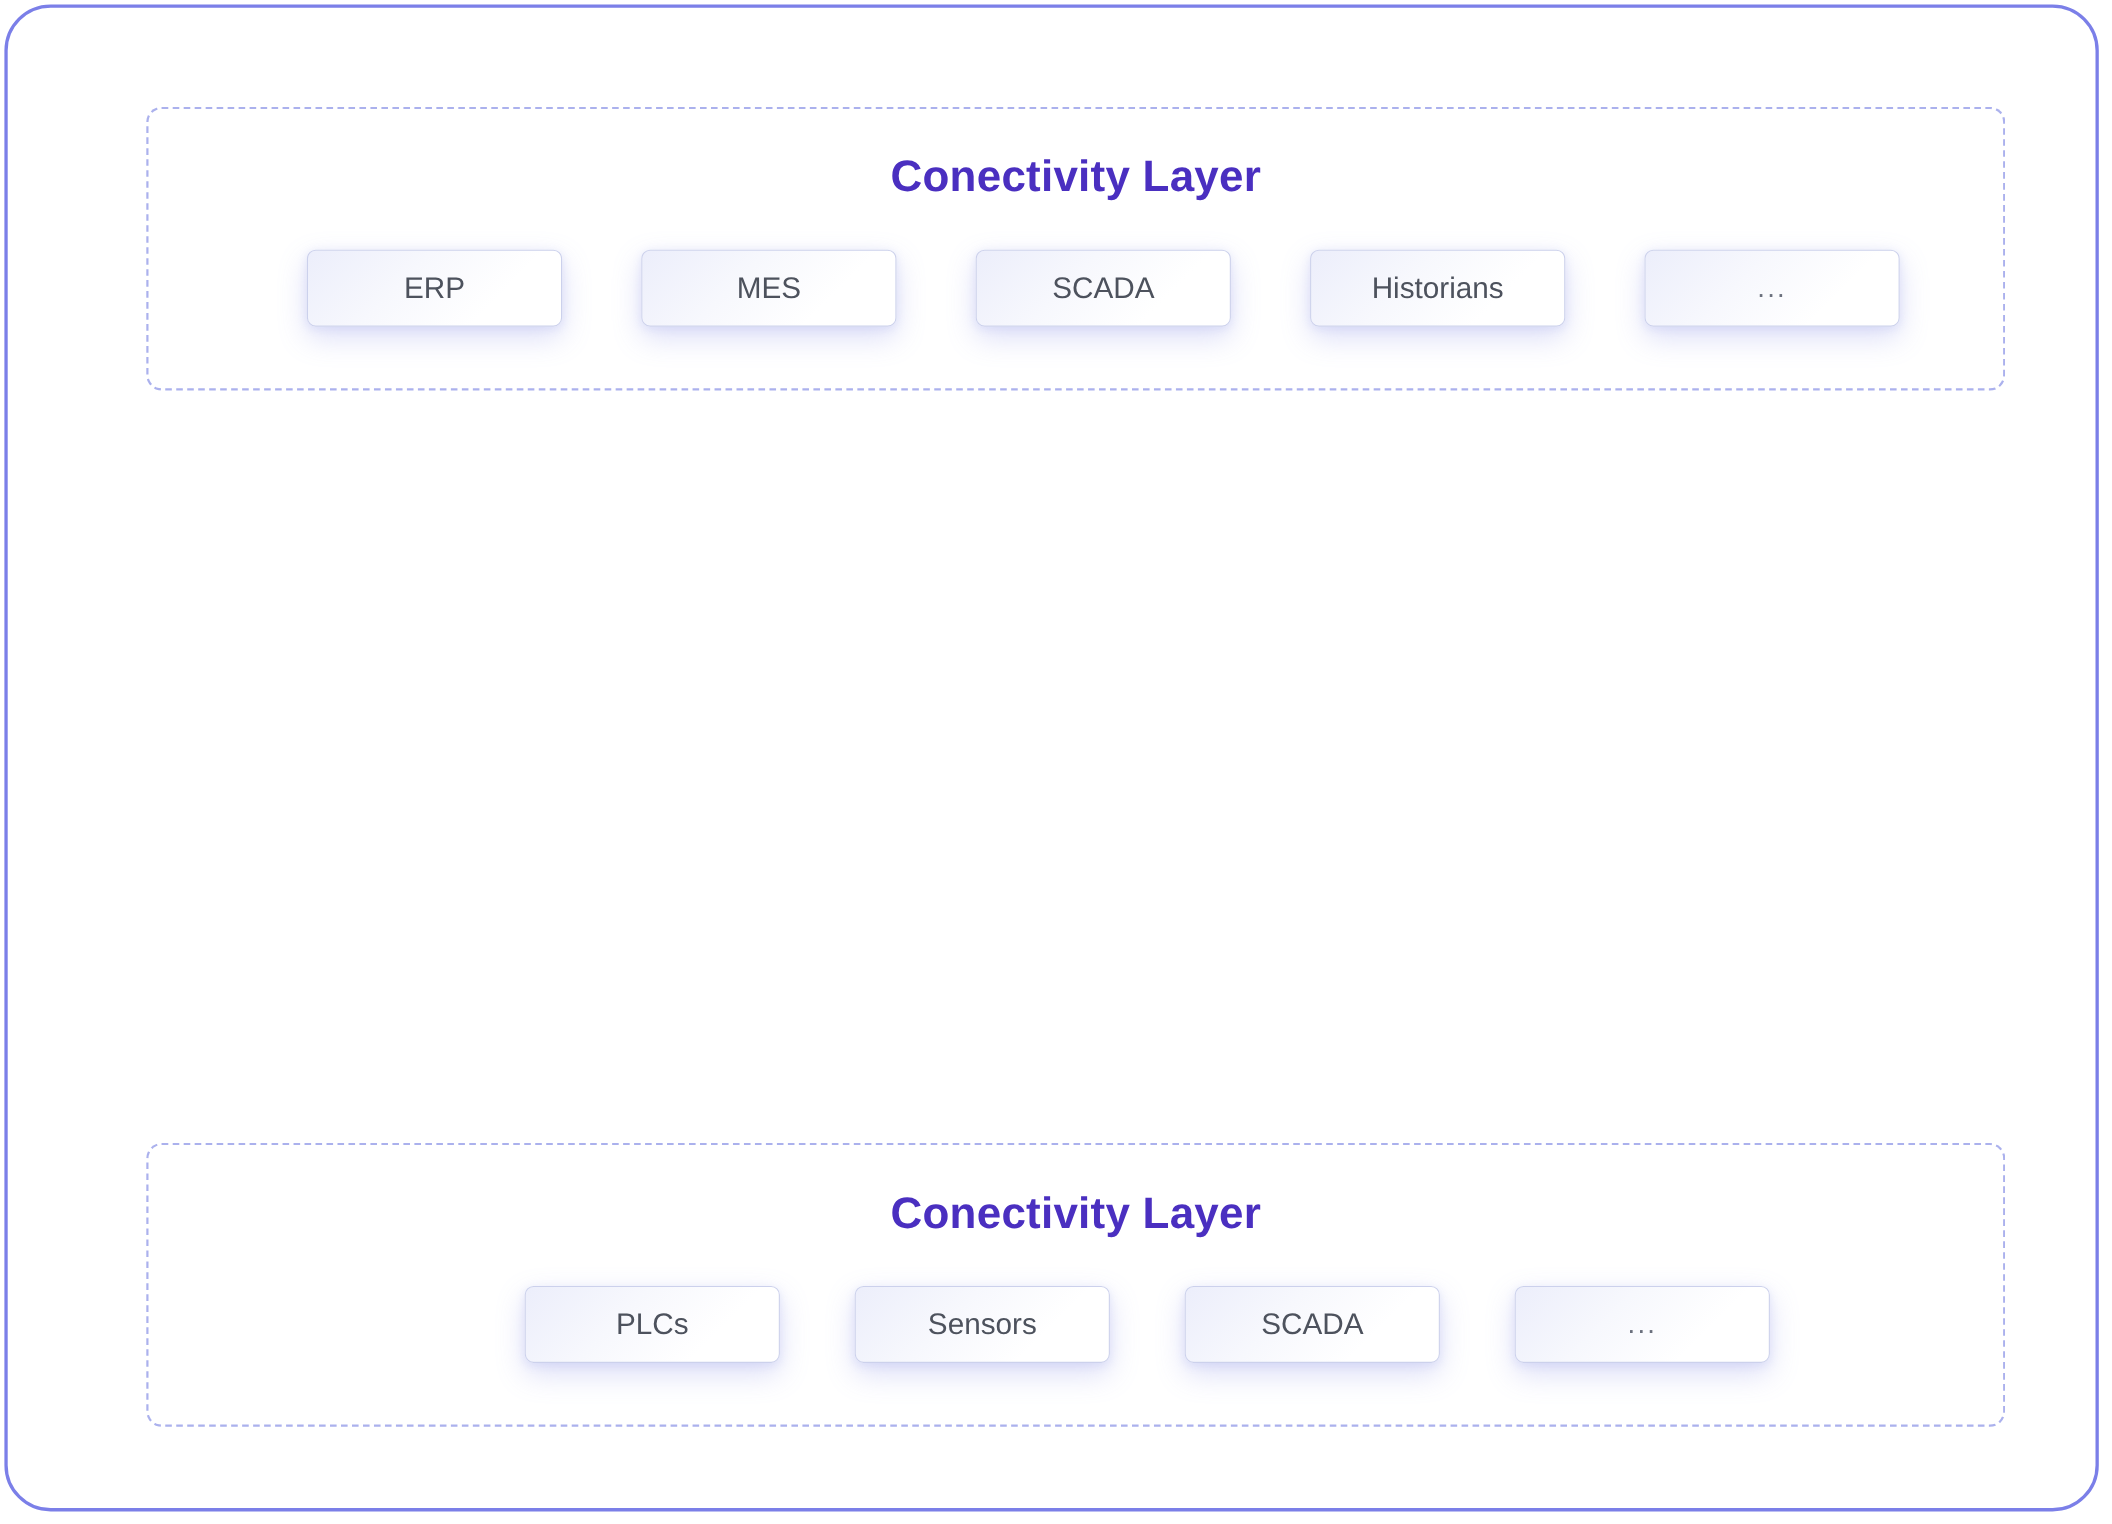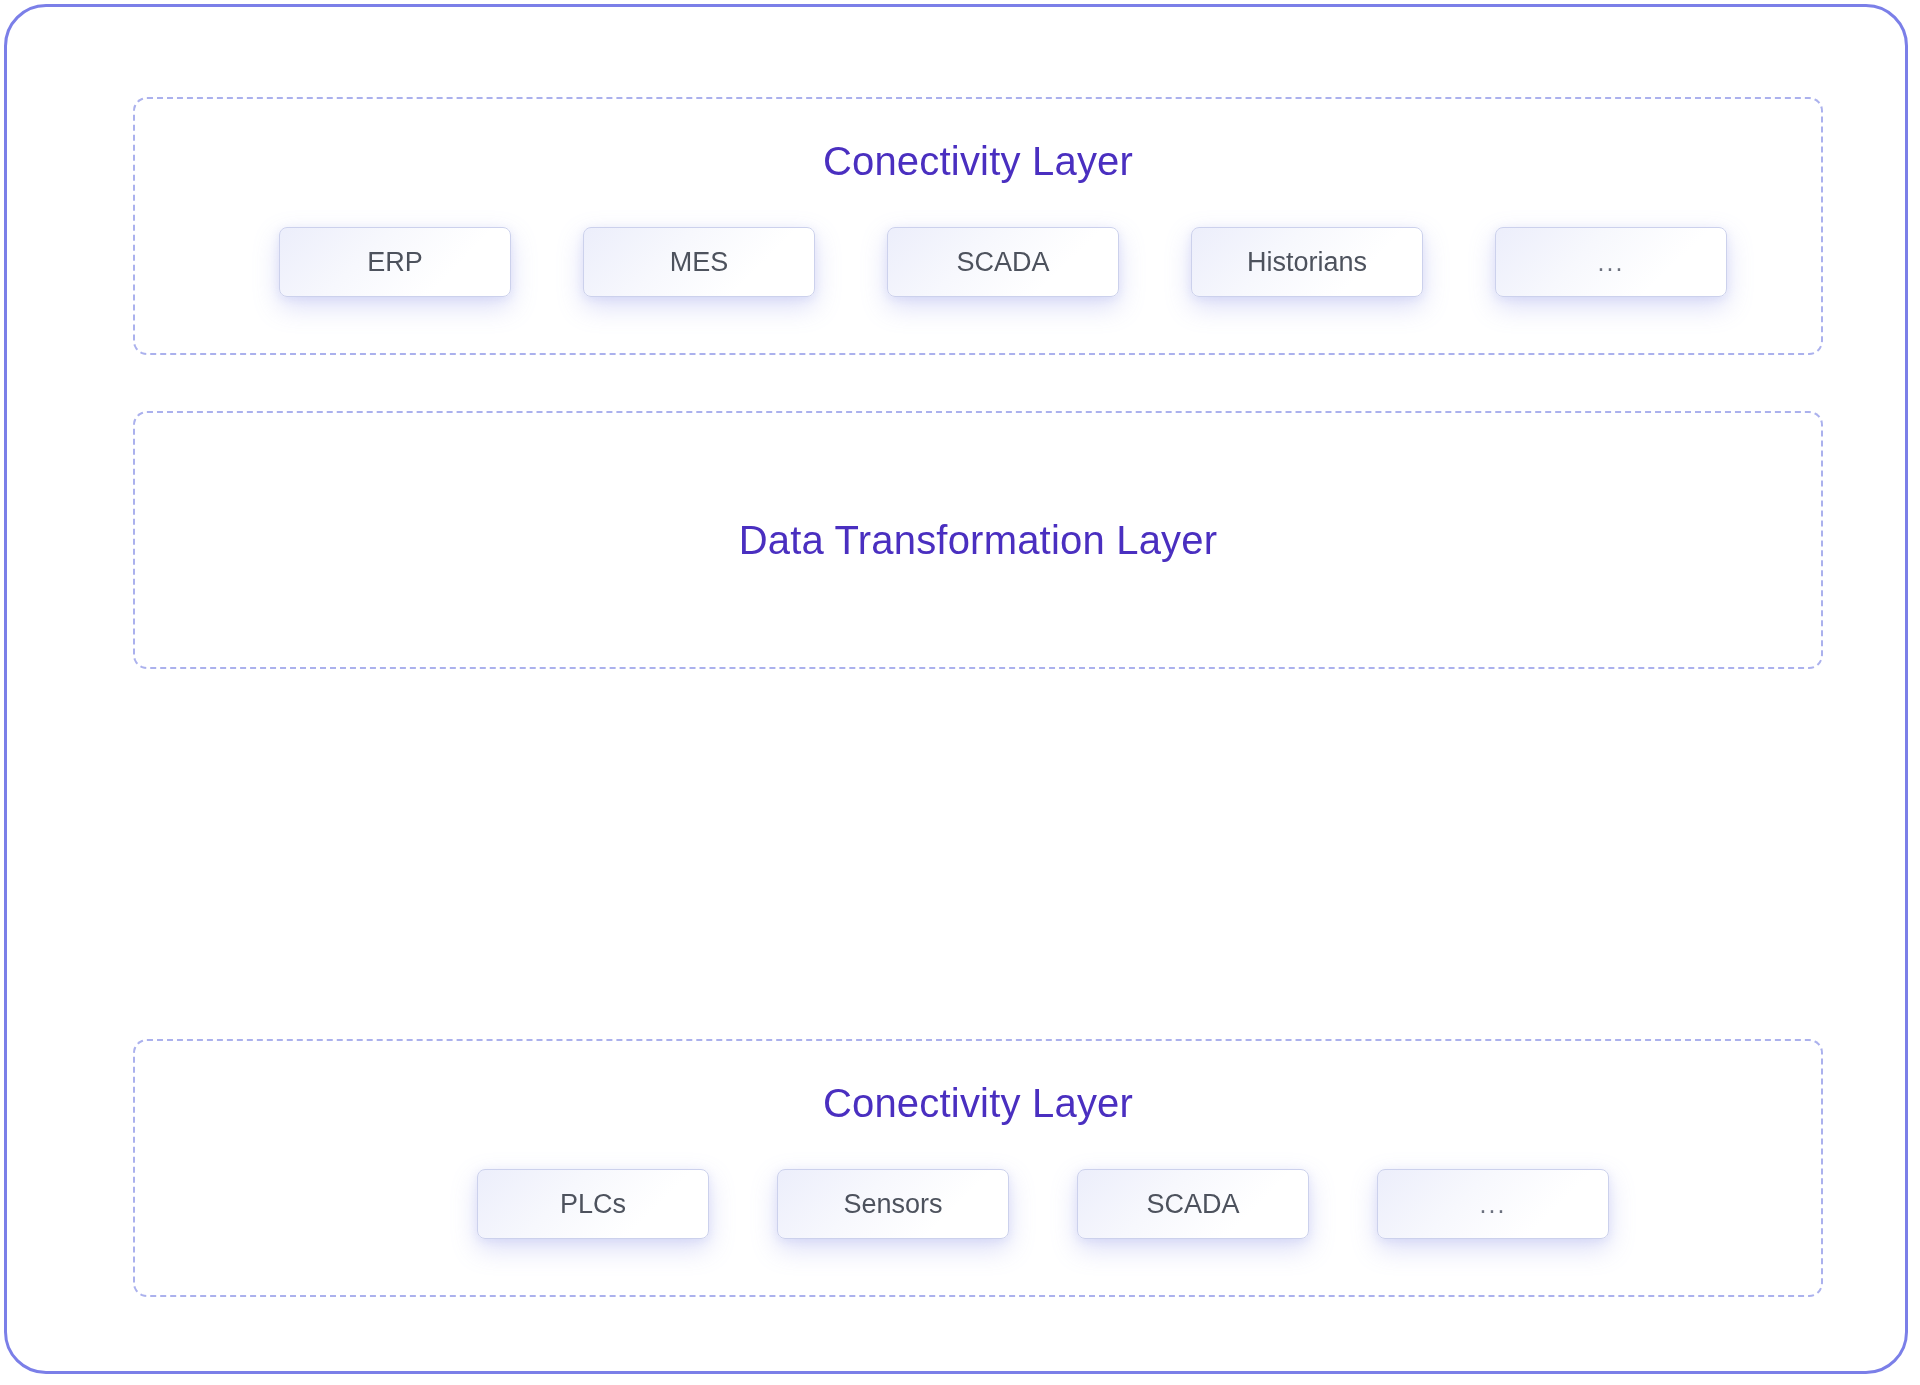--- a/index.html
+++ b/index.html
@@ -50,21 +50,21 @@
   .layer-connectivity-bottom{ top: 1032px; height: 258px; }
 
   
   .layer-title {
     position: absolute;
     left: 0;
     right: 0;
     text-align: center;
     color: #4a2fc0;
     font-size: 40px;
-    font-weight: 400;
+    font-weight: 700;
     letter-spacing: 0.2px;
     line-height: 1.1;
     white-space: nowrap;
   }
   .title-top    { top: 40px; }
   .title-mid    { top: 0; bottom: 0; display: flex;
                   align-items: center; justify-content: center; }
   .title-broker { top: 0; bottom: 0; display: flex;
                   align-items: center; justify-content: center; }
   .title-bottom { top: 40px; }
@@ -131,23 +131,20 @@
       </div>
       <div class="node-box">
         <span>Historians</span>
       </div>
       <div class="node-box ellipsis-box">
         <span>...</span>
       </div>
     </div>
   </div>
 
-  <div class="layer layer-transformation">
-    <div class="layer-title title-mid">Data Transformation Layer</div>
-  </div>
 
 
   <div class="layer layer-connectivity-bottom">
     <div class="layer-title title-bottom">Conectivity Layer</div>
     <div class="node-row node-row-bottom">
       <div class="node-box">
         <span>PLCs</span>
       </div>
       <div class="node-box">
         <span>Sensors</span>

